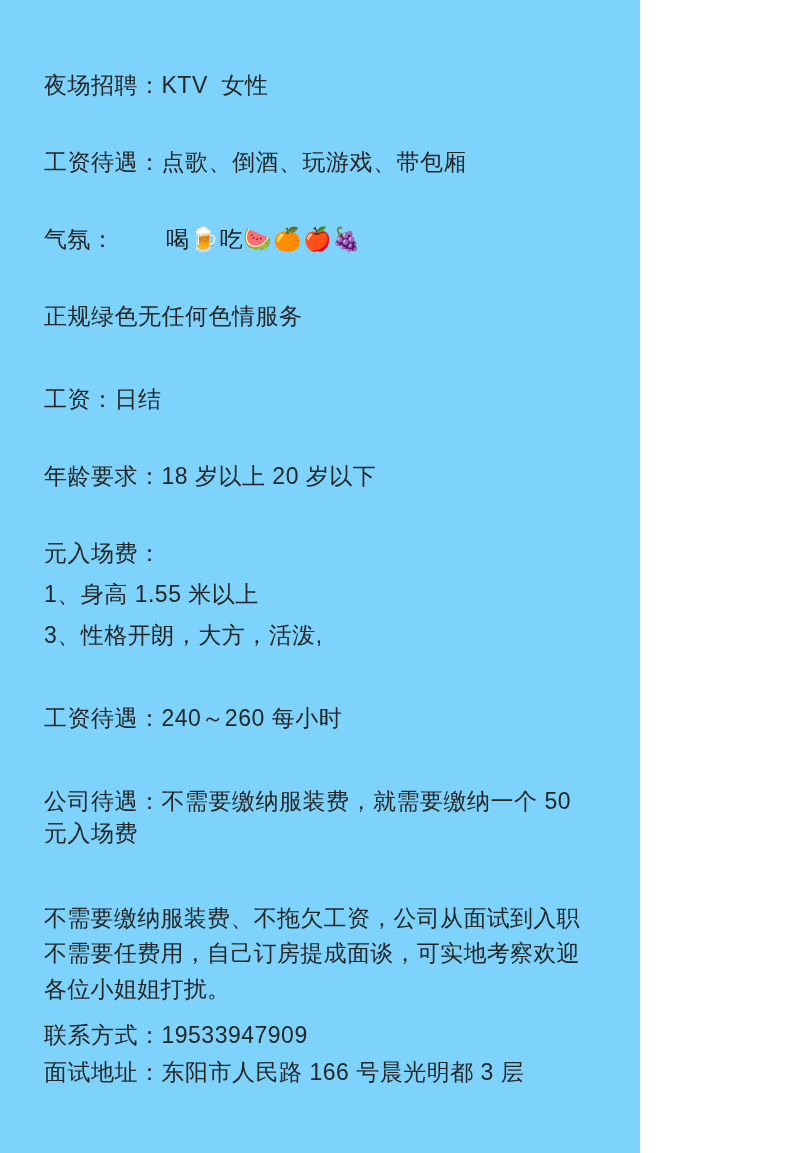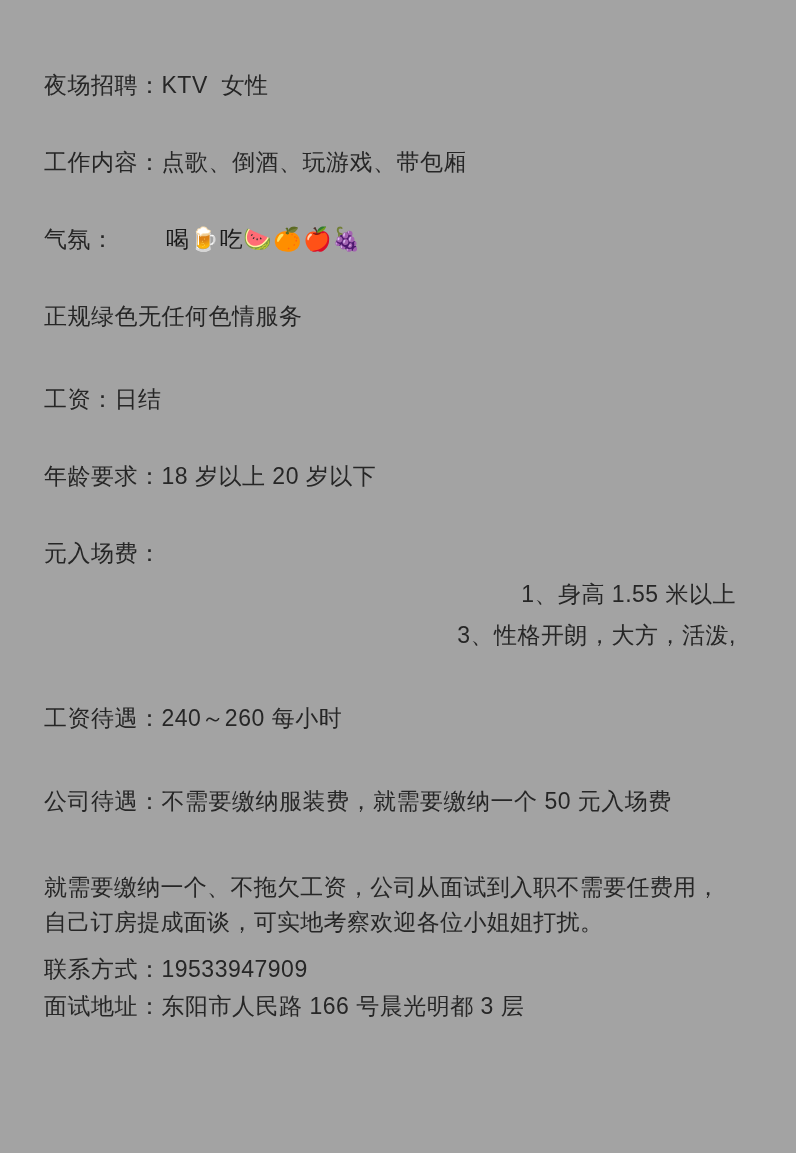--- a/index.html
+++ b/index.html
@@ -8,38 +8,37 @@
     background: #ffffff;
   }
   body {
     width: 800px;
     height: 1153px;
     font-family: "Liberation Sans", "DejaVu Sans", sans-serif;
     color: #1a1a1a;
     overflow: hidden;
   }
   .page {
-    width: 796px;
+    width: 640px;
     height: 1153px;
     box-sizing: border-box;
-    padding: 70px 60px 40px 44px;
-    background: #a3a3a3;
+    padding: 70px 40px 40px 44px;
+    background: #7dd3fc;
   }
   .line {
     font-size: 23px;
     line-height: 1.35;
     letter-spacing: 0.5px;
     color: #262626;
     white-space: pre-wrap;
   }
   .gap-lg { margin-top: 46px; }
   .gap-md { margin-top: 52px; }
   .gap-xs { margin-top: 10px; }
   .indent {
-    text-align: right;
   }
   .emoji {
     font-family: Liberation Serif, serif;
     font-size: 23px;
     letter-spacing: 1px;
   }
   .mood-row {
     display: flex;
     align-items: flex-end;
   }
@@ -56,41 +55,41 @@
     line-height: 1.6;
   }
 </style>
 </head>
 <body>
 
 <div class="page">
 
   <div class="line">夜场招聘：KTV  女性</div>
 
-  <div class="line gap-lg">工作内容：点歌、倒酒、玩游戏、带包厢</div>
+  <div class="line gap-lg">工资待遇：点歌、倒酒、玩游戏、带包厢</div>
 
   <div class="mood-row gap-lg">
     <span class="line mood-label">气氛：</span>
     <span class="emoji">喝🍺吃🍉🍊🍎🍇</span>
   </div>
 
   <div class="line gap-lg">正规绿色无任何色情服务</div>
 
   <div class="line gap-md">工资：日结</div>
 
   <div class="line gap-lg">年龄要求：18 岁以上 20 岁以下</div>
 
   <div class="line gap-lg">元入场费：</div>
   <div class="line indent gap-xs">1、身高 1.55 米以上</div>
   <div class="line indent gap-xs">3、性格开朗，大方，活泼,</div>
 
   <div class="line gap-md">工资待遇：240～260 每小时</div>
 
   <div class="line gap-md">公司待遇：不需要缴纳服装费，就需要缴纳一个 50 元入场费</div>
 
-  <div class="para gap-md">就需要缴纳一个、不拖欠工资，公司从面试到入职不需要任费用，自己订房提成面谈，可实地考察欢迎各位小姐姐打扰。</div>
+  <div class="para gap-md">不需要缴纳服装费、不拖欠工资，公司从面试到入职不需要任费用，自己订房提成面谈，可实地考察欢迎各位小姐姐打扰。</div>
 
   <div class="contact-block gap-xs">
     <div class="line">联系方式：19533947909</div>
     <div class="line">面试地址：东阳市人民路 166 号晨光明都 3 层</div>
   </div>
 
 </div>
 
 </body></html>

